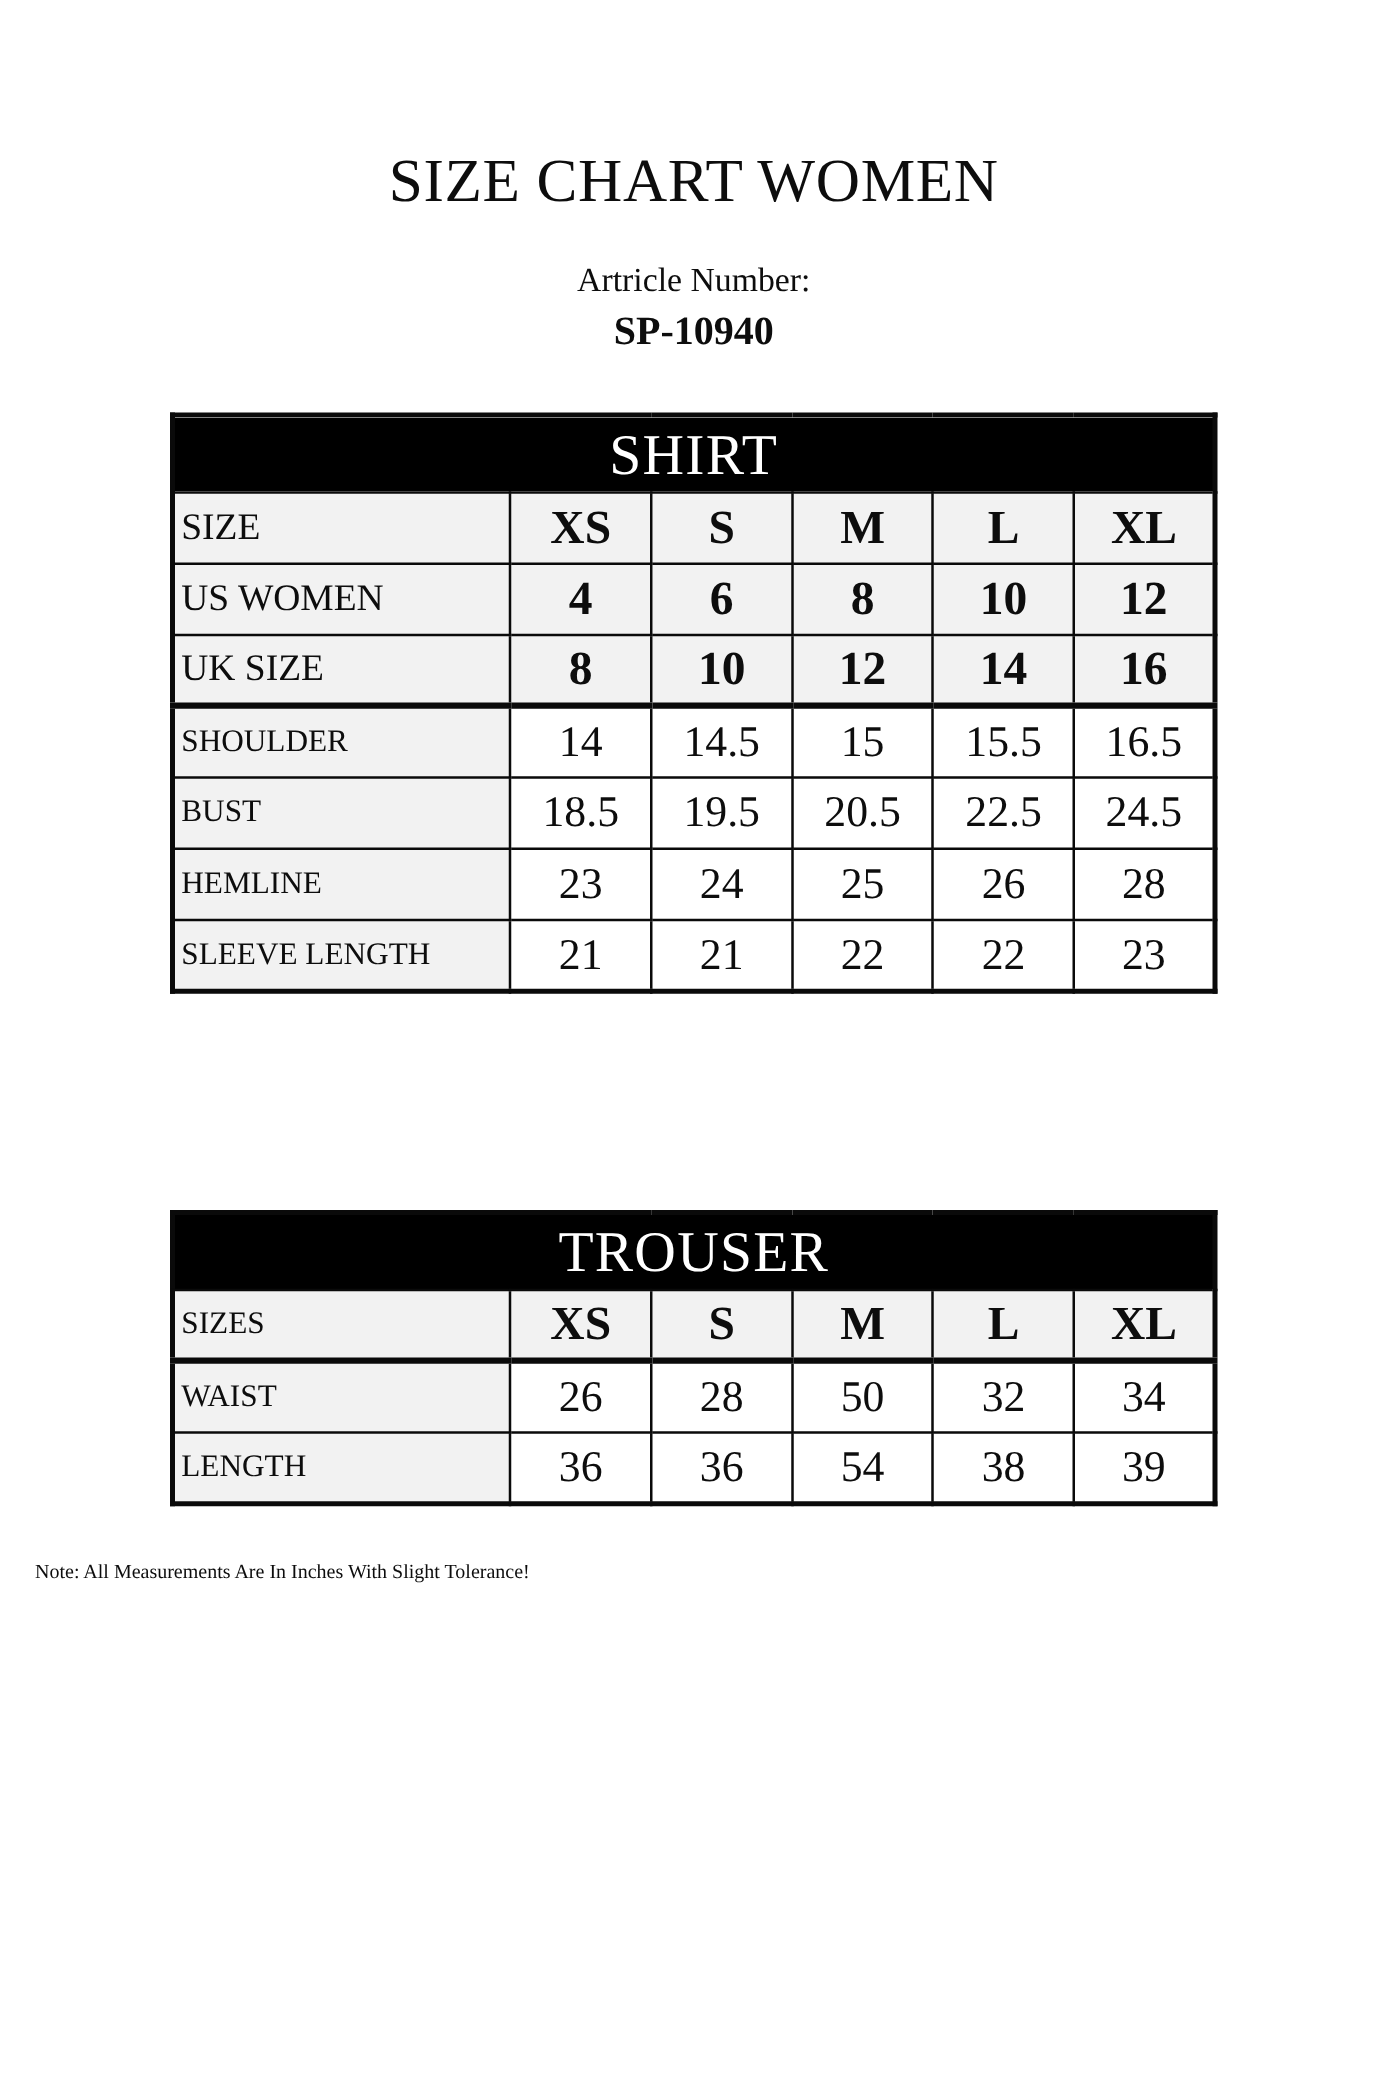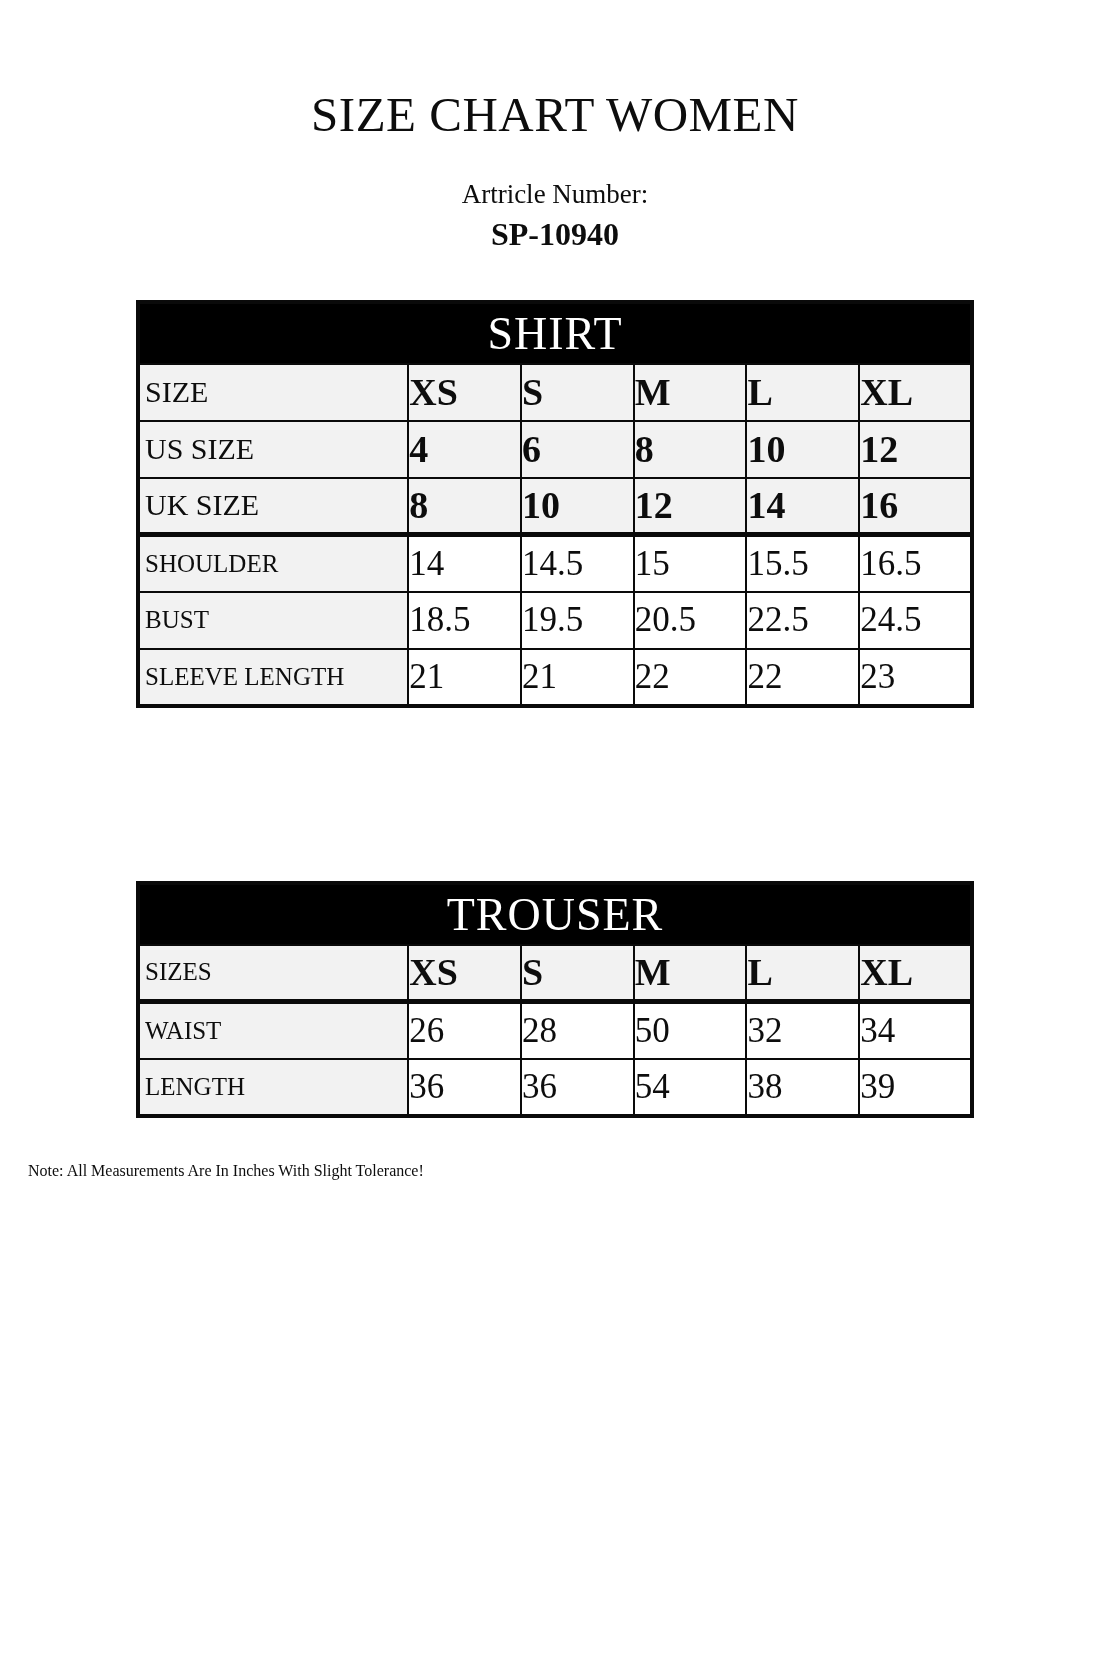--- a/index.html
+++ b/index.html
@@ -16,21 +16,21 @@
   body{
     width:1110px; height:1665px;
     background:var(--page-bg);
     color:var(--text);
     font-family:"Liberation Serif","DejaVu Serif",serif;
     overflow:hidden;
   }
   .page{ width:1110px; height:1665px; position:relative; }
 
   .title{
-    margin:0; padding-top:88px;
+    margin:0; padding-top:118px;
     text-align:center;
     font-size:49px; font-weight:400; line-height:1.1;
     letter-spacing:0.5px;
   }
   .article-label{
     margin-top:36px;
     text-align:center;
     font-size:27px; line-height:1.2; font-weight:400;
   }
   .article-number{
@@ -68,20 +68,21 @@
     letter-spacing:1px;
   }
   td.label-cell{
     text-align:left;
     padding-left:5px;
     background:var(--row-gray);
     font-size:25px;
     font-weight:400;
   }
   td.value-cell{
+    text-align:center;
     font-size:35px;
     font-weight:400;
     background:var(--cell-white);
   }
   tr.row-header td{ background:var(--row-gray); }
   tr.row-header td.label-cell{ font-size:30px; font-weight:400; }
   tr.row-header td.value-cell{ font-size:38px; font-weight:700; }
   tr.row-header-mixed td{ background:var(--row-gray); }
   tr.row-header-mixed td.label-cell{ font-size:25px; font-weight:400; }
   tr.row-header-mixed td.value-cell{ font-size:38px; font-weight:700; }
@@ -120,21 +121,21 @@
     <tbody id="shirt-body">
         <tr class="row-header">
           <td class="label-cell">SIZE</td>
           <td class="value-cell">XS</td>
           <td class="value-cell">S</td>
           <td class="value-cell">M</td>
           <td class="value-cell">L</td>
           <td class="value-cell">XL</td>
         </tr>
         <tr class="row-header">
-          <td class="label-cell">US SIZE</td>
+          <td class="label-cell">US WOMEN</td>
           <td class="value-cell">4</td>
           <td class="value-cell">6</td>
           <td class="value-cell">8</td>
           <td class="value-cell">10</td>
           <td class="value-cell">12</td>
         </tr>
         <tr class="row-header thick-below">
           <td class="label-cell">UK SIZE</td>
           <td class="value-cell">8</td>
           <td class="value-cell">10</td>
@@ -150,20 +151,28 @@
           <td class="value-cell">15.5</td>
           <td class="value-cell">16.5</td>
         </tr>
         <tr class="row-measure">
           <td class="label-cell">BUST</td>
           <td class="value-cell">18.5</td>
           <td class="value-cell">19.5</td>
           <td class="value-cell">20.5</td>
           <td class="value-cell">22.5</td>
           <td class="value-cell">24.5</td>
+        </tr>
+        <tr class="row-measure">
+          <td class="label-cell">HEMLINE</td>
+          <td class="value-cell">23</td>
+          <td class="value-cell">24</td>
+          <td class="value-cell">25</td>
+          <td class="value-cell">26</td>
+          <td class="value-cell">28</td>
         </tr>
         <tr class="row-measure">
           <td class="label-cell">SLEEVE LENGTH</td>
           <td class="value-cell">21</td>
           <td class="value-cell">21</td>
           <td class="value-cell">22</td>
           <td class="value-cell">22</td>
           <td class="value-cell">23</td>
         </tr>
       </tbody>

